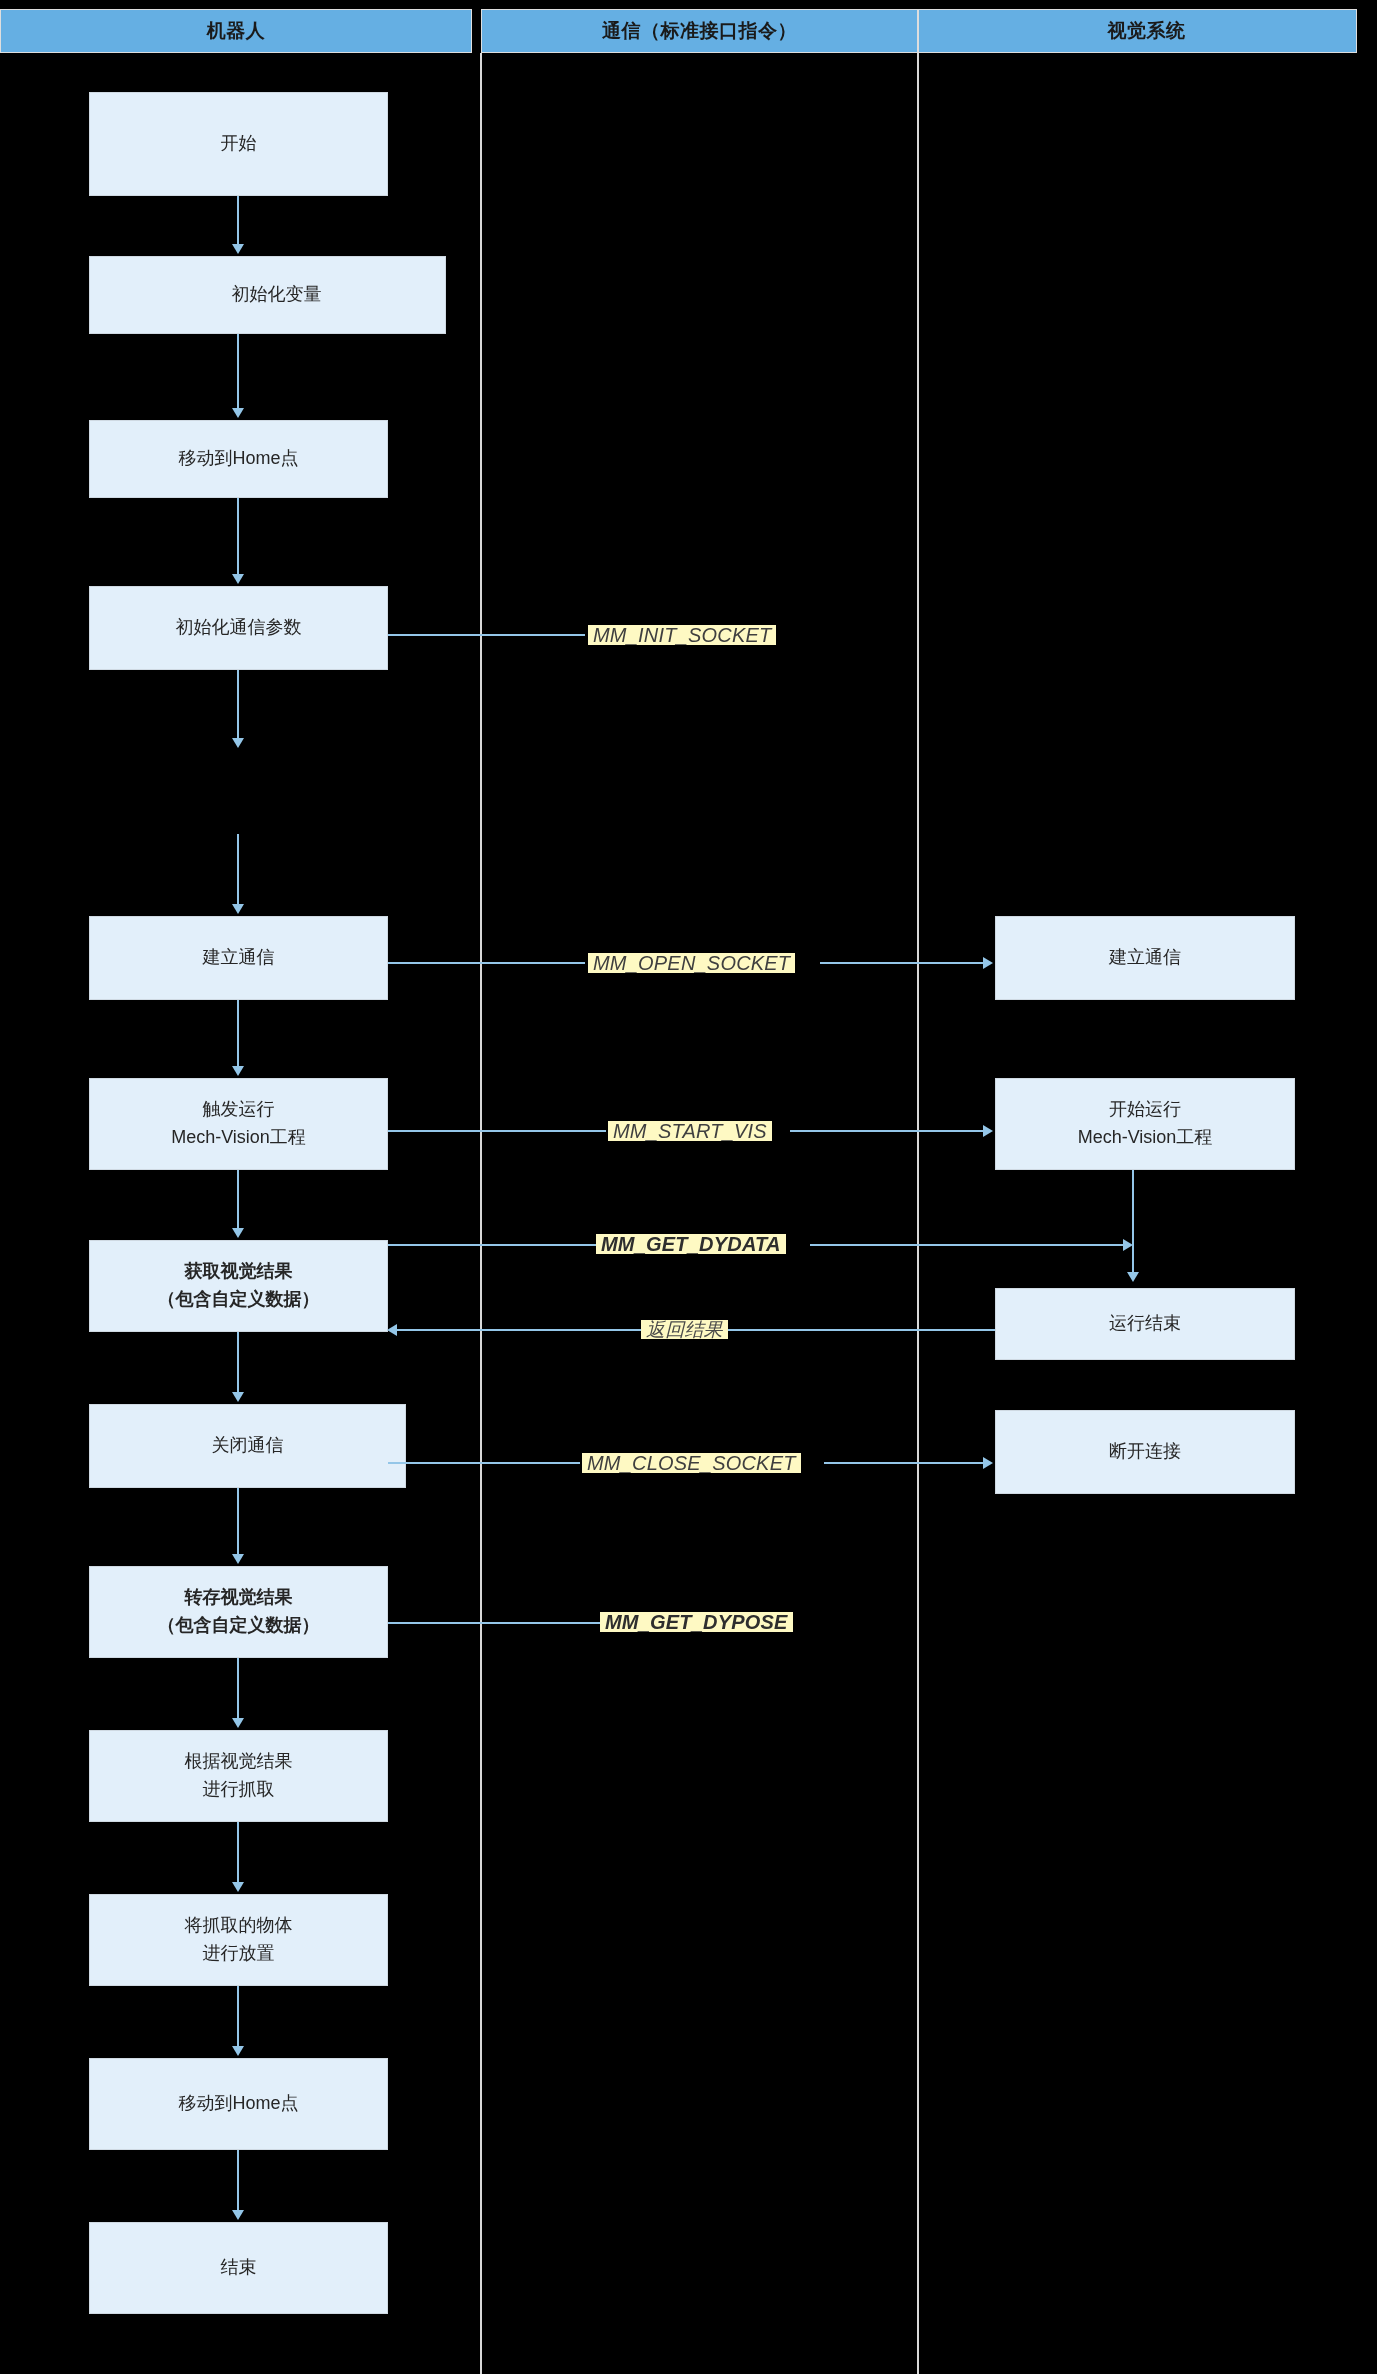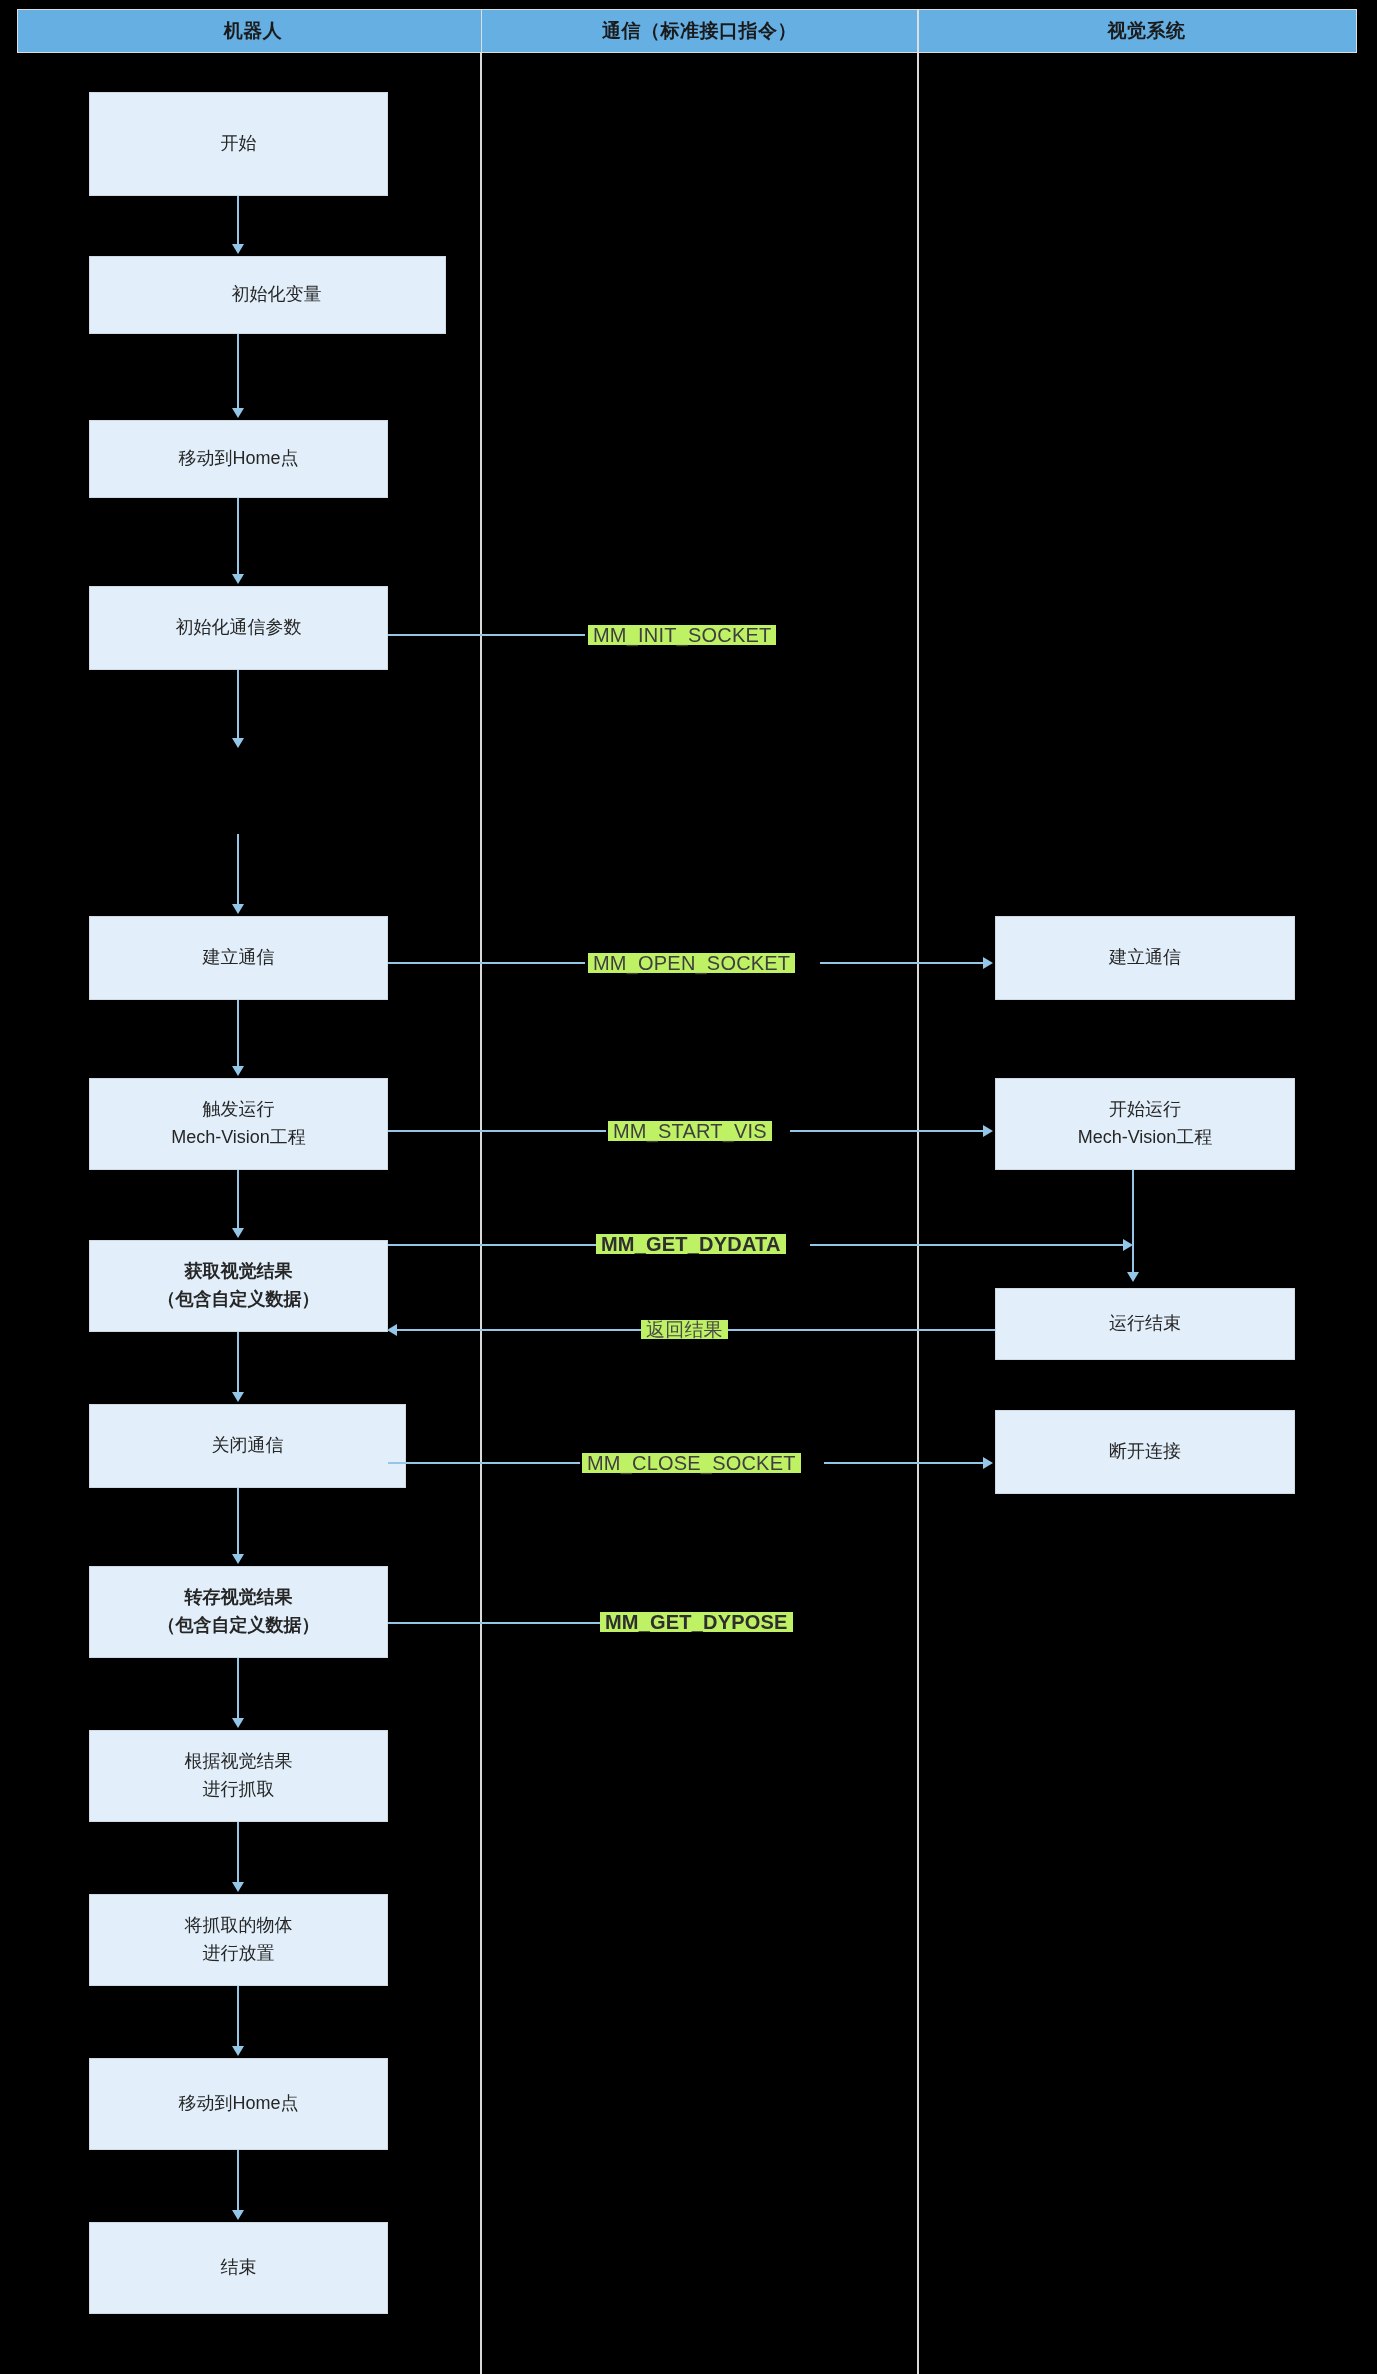--- a/index.html
+++ b/index.html
@@ -25,21 +25,21 @@
     background: #65AFE3;
     border: 1px solid #dedede;
     display: flex;
     align-items: center;
     justify-content: center;
     color: #1a1a1a;
     font-size: 19px;
     font-weight: bold;
     letter-spacing: 0.5px;
   }
-  #head-robot { left: 17px;   width: 472px; }
+  #head-robot { left: 0;   width: 472px; }
   #head-comm  { left: 481px; width: 437px; }
   #head-vis   { left: 918px; width: 439px; padding-left: 18px; }
 
   
   .lane-sep {
     position: absolute;
     top: 53px;
     width: 2px;
     height: 2321px;
     background: #d9d9d9;
@@ -98,23 +98,24 @@
     border-right: 10px solid #94C6E8;
   }
 
   
   .cmd-label {
     position: absolute;
     color: #3f3f3f;
     font-size: 20px;
     letter-spacing: 0.2px;
     white-space: nowrap;
-    background: #bef264;
+    background: #fef9c3;
     padding: 0 5px;
     line-height: 1;
+    font-style: italic;
   }
   .cmd-label.bold { font-weight: bold; color: #2e2e2e; }
   .cmd-label.cn { font-size: 19px; color: #4a4a4a; }
 </style>
 </head>
 <body>
 
 <div id="canvas">
 
   <div class="lane-head" id="head-robot">机器人</div>

